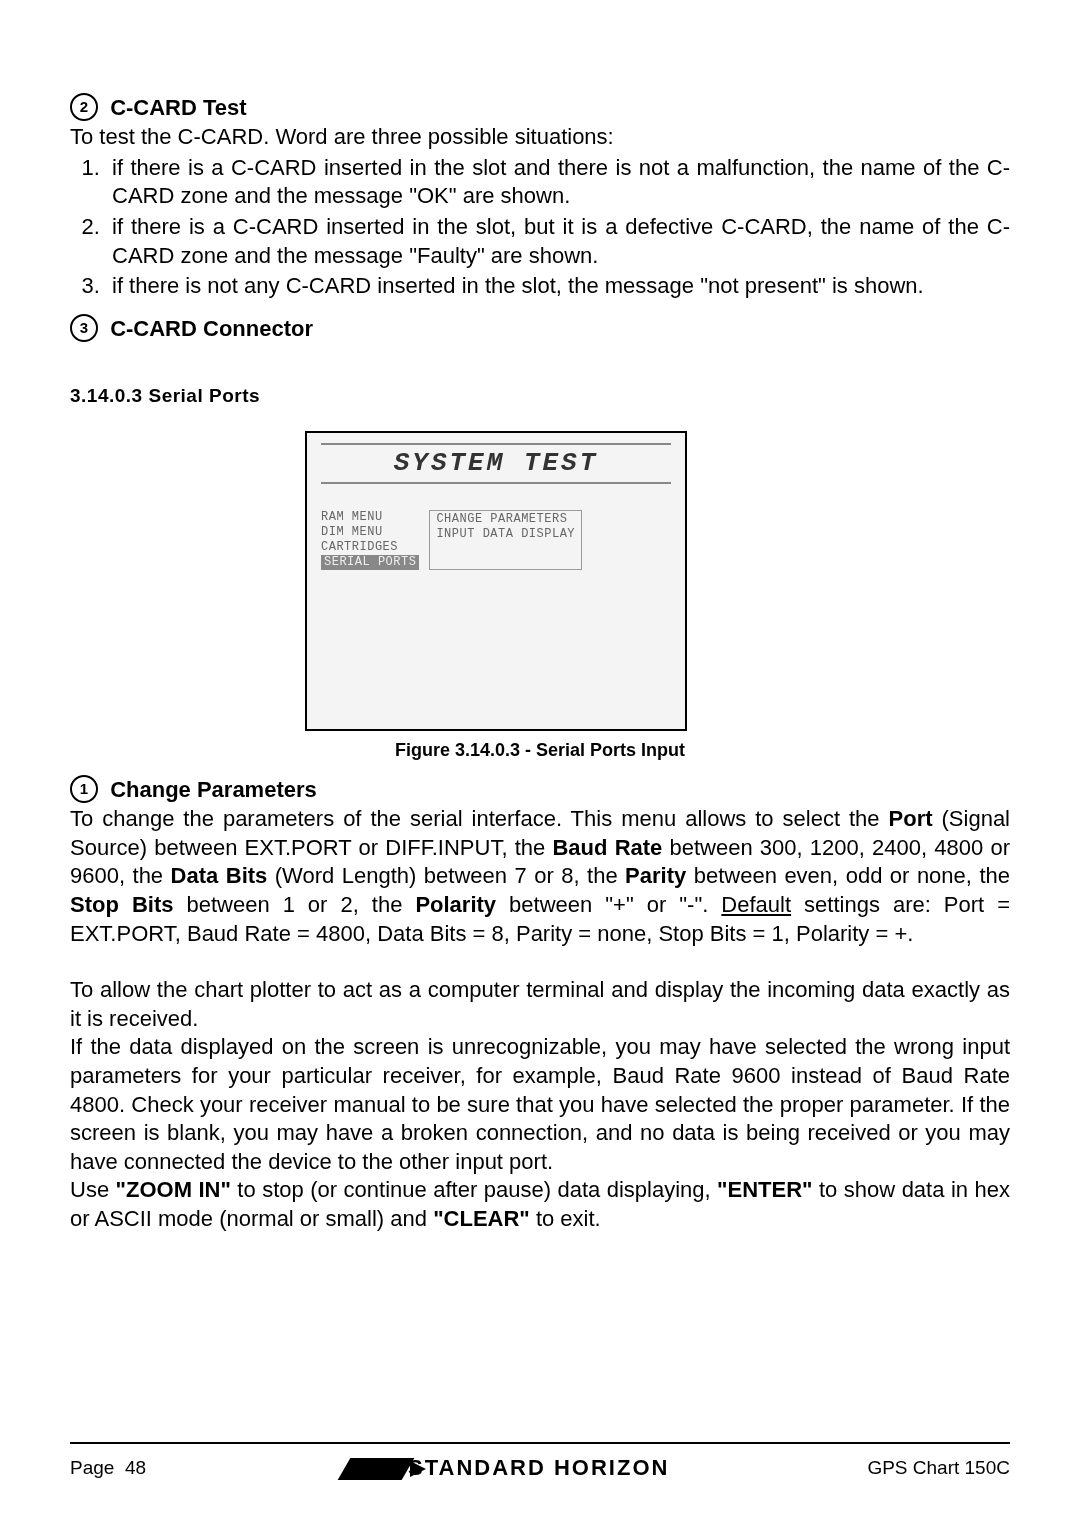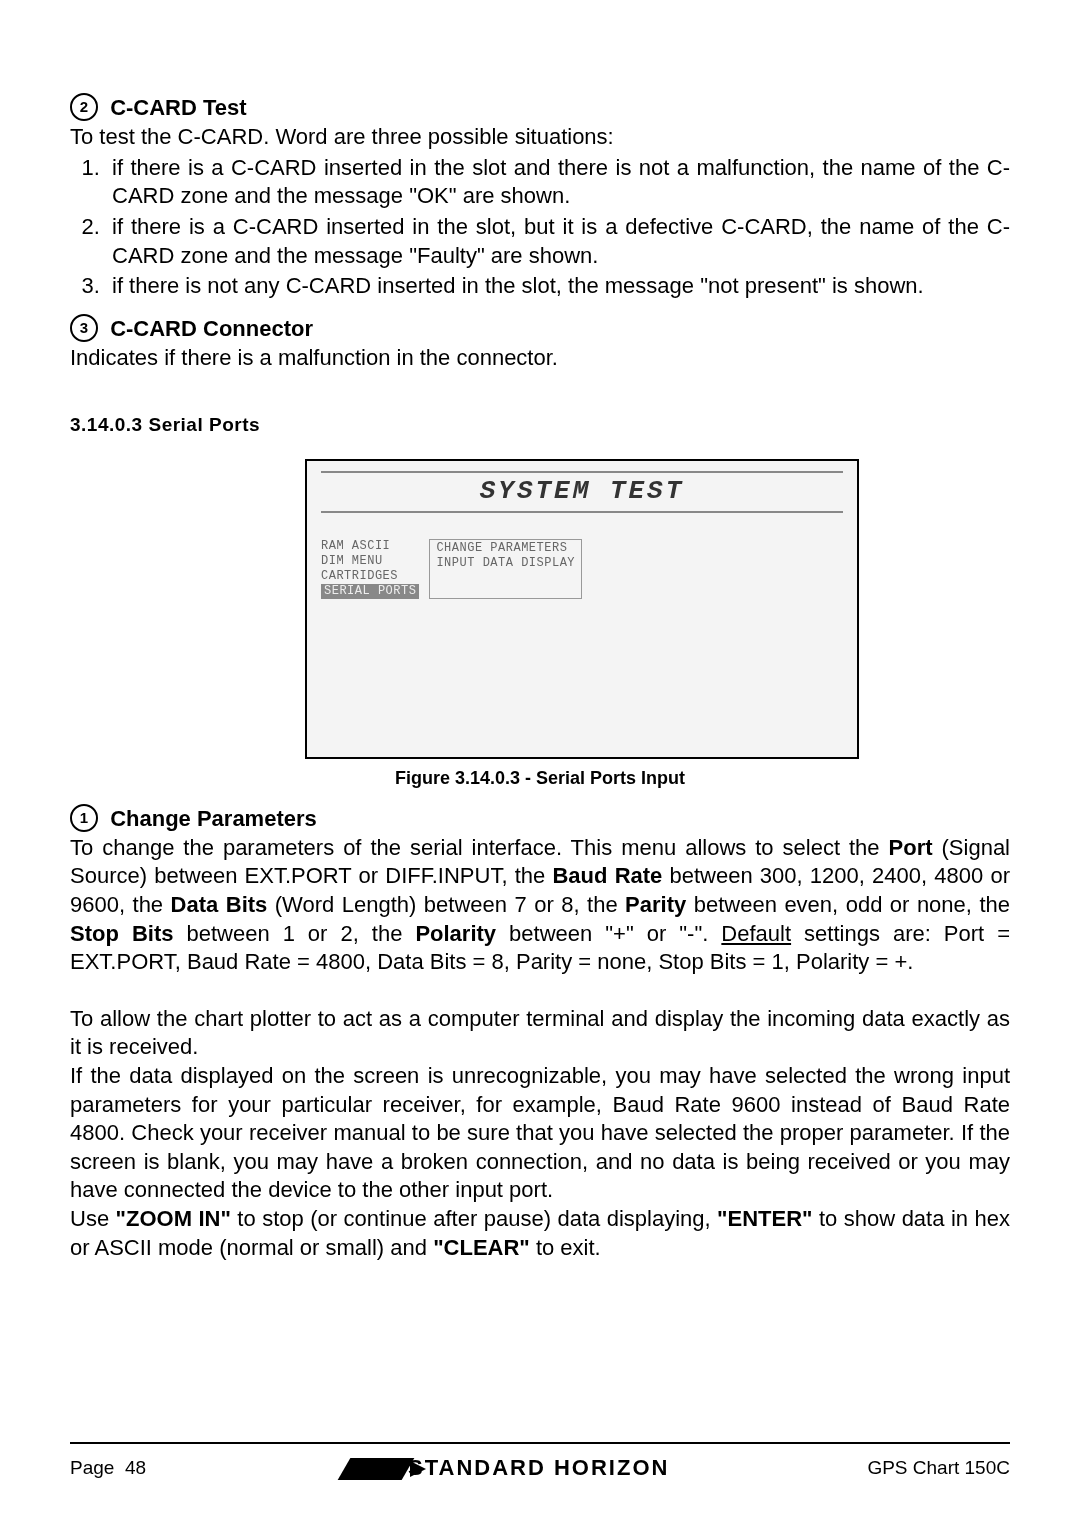--- a/index.html
+++ b/index.html
@@ -57,21 +57,21 @@
     font-size: 19px;
     letter-spacing: 0.5px;
   }
   .figure {
     margin: 22px auto 8px auto;
     width: 470px;
   }
   .screen {
     border: 2px solid #000;
     background: #f4f4f4;
-    width: 554px;
+    width: 382px;
     height: 300px;
     box-sizing: border-box;
     padding: 10px 14px;
     font-family: "Courier New", monospace;
     color: #444;
   }
   .screen-title-wrap {
     border-bottom: 2px solid #888;
     border-top: 2px solid #888;
     padding: 2px 0;
@@ -168,35 +168,34 @@
   <ol class="numlist">
     <li>if there is a C-CARD inserted in the slot and there is not a malfunction, the name of the C-CARD zone and the message "OK" are shown.</li>
     <li>if there is a C-CARD inserted in the slot, but it is a defective C-CARD, the name of the C-CARD zone and the message "Faulty" are shown.</li>
     <li>if there is not any C-CARD inserted in the slot, the message "not present" is shown.</li>
   </ol>
 
   <div class="item-head">
     <span class="circ-num">3</span>
     <span>C-CARD Connector</span>
   </div>
-  <div class="para">Indicates if there is a malfunction in the connector.</div>
 
   <div class="section-head">
     <span>3.14.0.3</span>
     <span>Serial Ports</span>
   </div>
 
   <div class="figure">
     <div class="screen">
       <div class="screen-title-wrap">
         <span class="screen-title">SYSTEM TEST</span>
       </div>
       <div class="menu-cols">
         <div class="menu-left">
-          <div>RAM ASCII</div>
+          <div>RAM MENU</div>
           <div>DIM MENU</div>
           <div>CARTRIDGES</div>
           <div><span class="selrow">SERIAL PORTS</span></div>
         </div>
         <div class="menu-right">
           <div>CHANGE PARAMETERS</div>
           <div>INPUT DATA DISPLAY</div>
         </div>
       </div>
     </div>

